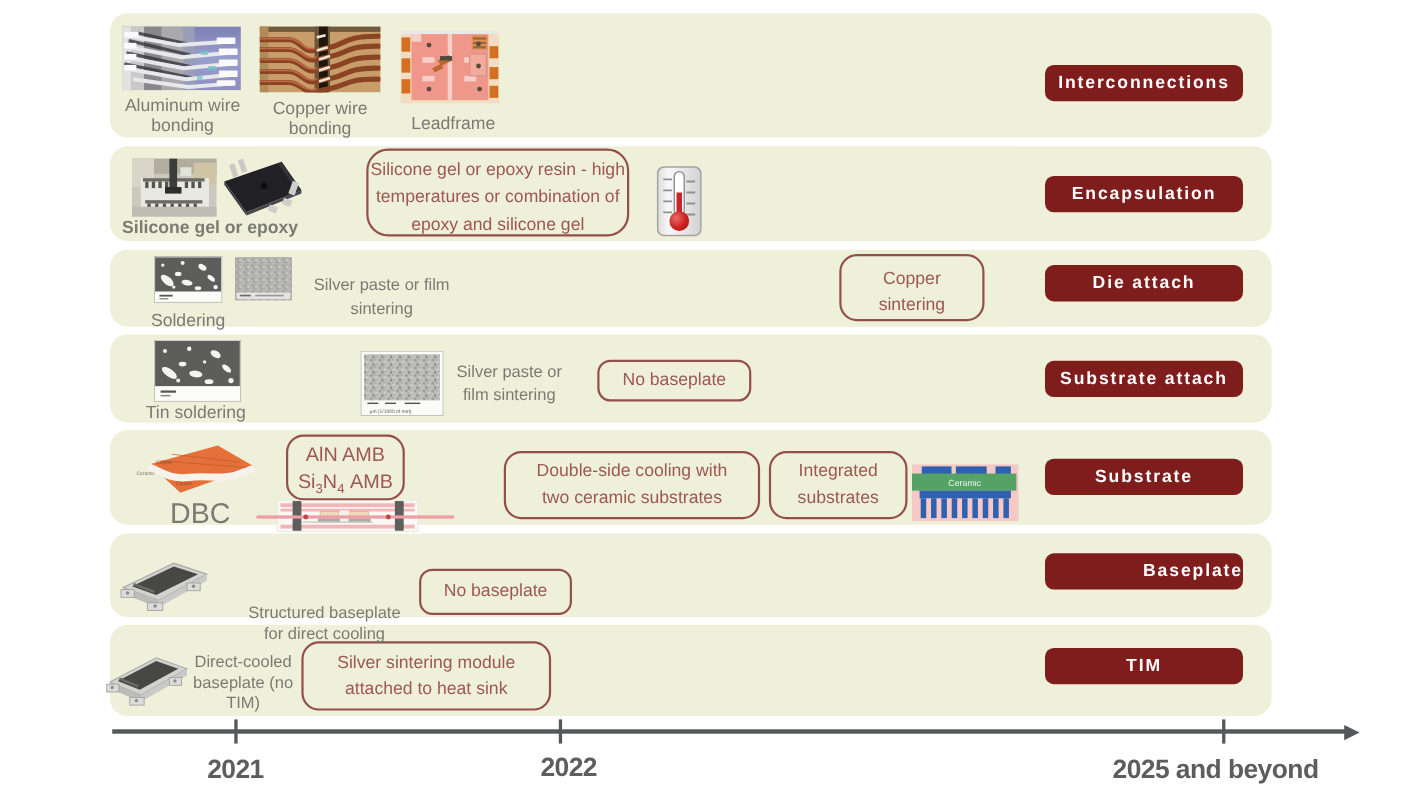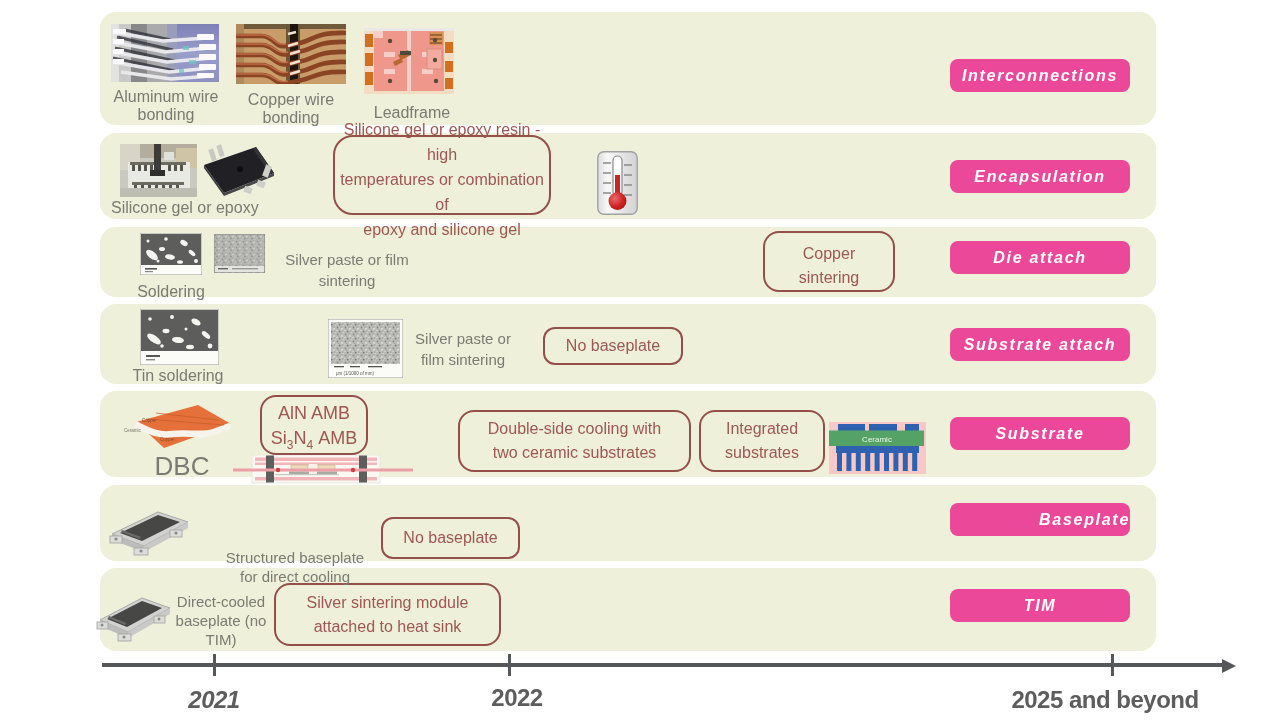--- a/index.html
+++ b/index.html
@@ -1,20 +1,20 @@
 <!DOCTYPE html>
 <html><head>
 <meta charset="utf-8">
 <style>
   html,body{margin:0;padding:0;}
   body{width:1280px;height:721px;position:relative;background:#fff;overflow:hidden;
        font-family:"Liberation Sans",sans-serif;}
   .band{position:absolute;left:100px;width:1056px;background:#eef0d9;border-radius:16px;}
-  .lab{position:absolute;left:950px;width:180px;height:33px;background:#ec4899;border-radius:8px;
-       color:#fff;font-weight:bold;font-size:16px;letter-spacing:1.7px;text-align:center;line-height:33px;font-style:italic;}
+  .lab{position:absolute;left:950px;width:180px;height:33px;background:#7f1d1d;border-radius:8px;
+       color:#fff;font-weight:bold;font-size:16px;letter-spacing:1.7px;text-align:center;line-height:33px;}
   .co{position:absolute;border:2px solid #944f4b;border-radius:16px;color:#9e5752;
       text-align:center;display:flex;align-items:center;justify-content:center;box-sizing:border-box;}
   .gt{position:absolute;color:#7a7b73;text-align:center;}
   .tick{position:absolute;width:3px;height:22px;background:#56575b;top:654px;}
   .yr{position:absolute;color:#5d5d5d;font-weight:bold;font-size:24px;letter-spacing:-0.5px;text-align:center;}
 </style>
 </head>
 <body>
 
 <div class="band" style="top:12px;height:113px;"></div>
@@ -26,49 +26,49 @@
 <div class="band" style="top:568px;height:83px;"></div>
 
 <div class="lab" style="top:59px;">Interconnections</div>
 <div class="lab" style="top:160px;">Encapsulation</div>
 <div class="lab" style="top:241px;">Die attach</div>
 <div class="lab" style="top:328px;">Substrate attach</div>
 <div class="lab" style="top:417px;">Substrate</div>
 <div class="lab" style="top:503px;text-align:right;">Baseplate</div>
 <div class="lab" style="top:589px;">TIM</div>
 
-<div class="co" style="left:333px;top:135px;width:218px;height:80px;border-radius:20px;font-size:16px;line-height:25px;padding-top:8px;">Silicone gel or epoxy resin - high<br>temperatures or combination of<br>epoxy and silicone gel</div>
+<div class="co" style="left:333px;top:135px;width:239px;height:80px;border-radius:20px;font-size:16px;line-height:25px;padding-top:8px;">Silicone gel or epoxy resin - high<br>temperatures or combination of<br>epoxy and silicone gel</div>
 <div class="co" style="left:763px;top:231px;width:132px;height:61px;font-size:16px;line-height:24px;padding-top:8px;">Copper<br>sintering</div>
 <div class="co" style="left:543px;top:327px;width:140px;height:38px;font-size:16px;border-radius:12px;">No baseplate</div>
 <div class="co" style="left:260px;top:395px;width:108px;height:60px;font-size:18px;line-height:25px;padding-top:9px;">
     <span style="white-space:nowrap;">AlN AMB<br>Si<sub style="font-size:12px;">3</sub>N<sub style="font-size:12px;">4</sub>&nbsp;AMB</span>
   </div>
 <div class="co" style="left:458px;top:410px;width:233px;height:62px;font-size:16px;line-height:24px;">Double-side cooling with<br>two ceramic substrates</div>
 <div class="co" style="left:699px;top:410px;width:126px;height:62px;font-size:16px;line-height:24px;">Integrated<br>substrates</div>
 <div class="co" style="left:381px;top:517px;width:139px;height:42px;font-size:16px;border-radius:12px;">No baseplate</div>
 <div class="co" style="left:274px;top:583px;width:227px;height:63px;font-size:16px;line-height:24px;">Silver sintering module<br>attached to heat sink</div>
 
 <div class="gt" style="left:106px;top:88px;width:120px;font-size:16px;line-height:18px;">Aluminum wire<br>bonding</div>
 <div class="gt" style="left:236px;top:91px;width:110px;font-size:16px;line-height:18px;">Copper wire<br>bonding</div>
 <div class="gt" style="left:367px;top:104px;width:90px;font-size:16px;">Leadframe</div>
-<div class="gt" style="left:111px;top:199px;width:200px;font-size:16px;text-align:left;">Silicone gel or epoxy</div>
+<div class="gt" style="left:111px;top:199px;width:200px;font-size:16px;text-align:left;font-weight:bold;">Silicone gel or epoxy</div>
 <div class="gt" style="left:131px;top:283px;width:80px;font-size:16px;">Soldering</div>
 <div class="gt" style="left:277px;top:249px;width:140px;font-size:15px;line-height:21px;">Silver paste or film<br>sintering</div>
 <div class="gt" style="left:128px;top:367px;width:100px;font-size:16px;">Tin soldering</div>
 <div class="gt" style="left:407px;top:328px;width:112px;font-size:15px;line-height:21px;">Silver paste or<br>film sintering</div>
 <div class="gt" style="left:152px;top:451px;width:60px;font-size:26px;">DBC</div>
 <div class="gt" style="left:219px;top:520px;width:152px;font-size:15px;line-height:19px;margin-top:28px;">Structured baseplate<br>for direct cooling</div>
 <div class="gt" style="left:166px;top:592px;width:110px;font-size:15px;line-height:19px;">Direct-cooled<br>baseplate (no<br>TIM)</div>
 
 <div style="position:absolute;left:102px;top:663px;width:1122px;height:3.5px;background:#56575b;"></div>
 <div style="position:absolute;left:1222px;top:658.5px;width:0;height:0;border-left:14px solid #56575b;border-top:7px solid transparent;border-bottom:7px solid transparent;"></div>
 <div class="tick" style="left:213px;"></div>
 <div class="tick" style="left:508px;"></div>
 <div class="tick" style="left:1111px;"></div>
-<div class="yr" style="left:164px;top:686px;width:100px;font-style:italic;">2021</div>
+<div class="yr" style="left:164px;top:686px;width:100px;">2021</div>
 <div class="yr" style="left:467px;top:684px;width:100px;">2022</div>
 <div class="yr" style="left:1005px;top:686px;width:200px;">2025 and beyond</div>
 
 <svg style="position:absolute;left:111px;top:24px;" width="108" height="58" viewBox="0 0 108 58">
   <defs>
     <linearGradient id="alu" x1="0" y1="0" x2="0" y2="1">
       <stop offset="0" stop-color="#7d80b4"></stop>
         <stop offset="0.5" stop-color="#9a9ecb"></stop>
         <stop offset="1" stop-color="#8d90c0"></stop>
     </linearGradient>

